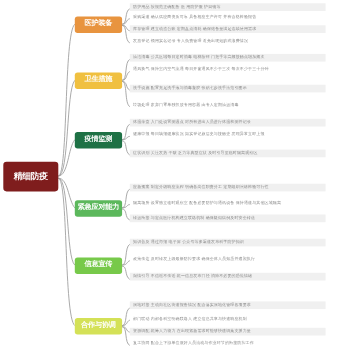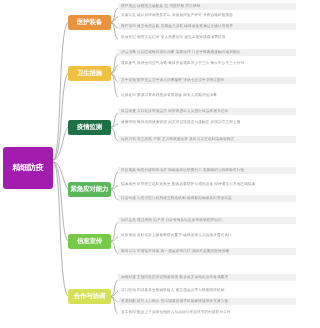--- a/index.html
+++ b/index.html
@@ -32,22 +32,22 @@
     height: 328px;
     pointer-events: none;
   }
 
   
   .root-node {
     position: absolute;
     left: 3px;
     top: 147px;
     width: 50px;
-    height: 42px;
-    background: #a21caf;
+    height: 27px;
+    background: #7f1d1d;
     border-radius: 3px;
     display: flex;
     align-items: center;
     justify-content: center;
     box-sizing: border-box;
   }
   .root-label {
     color: #ffffff;
     font-size: 8px;
     font-weight: bold;

